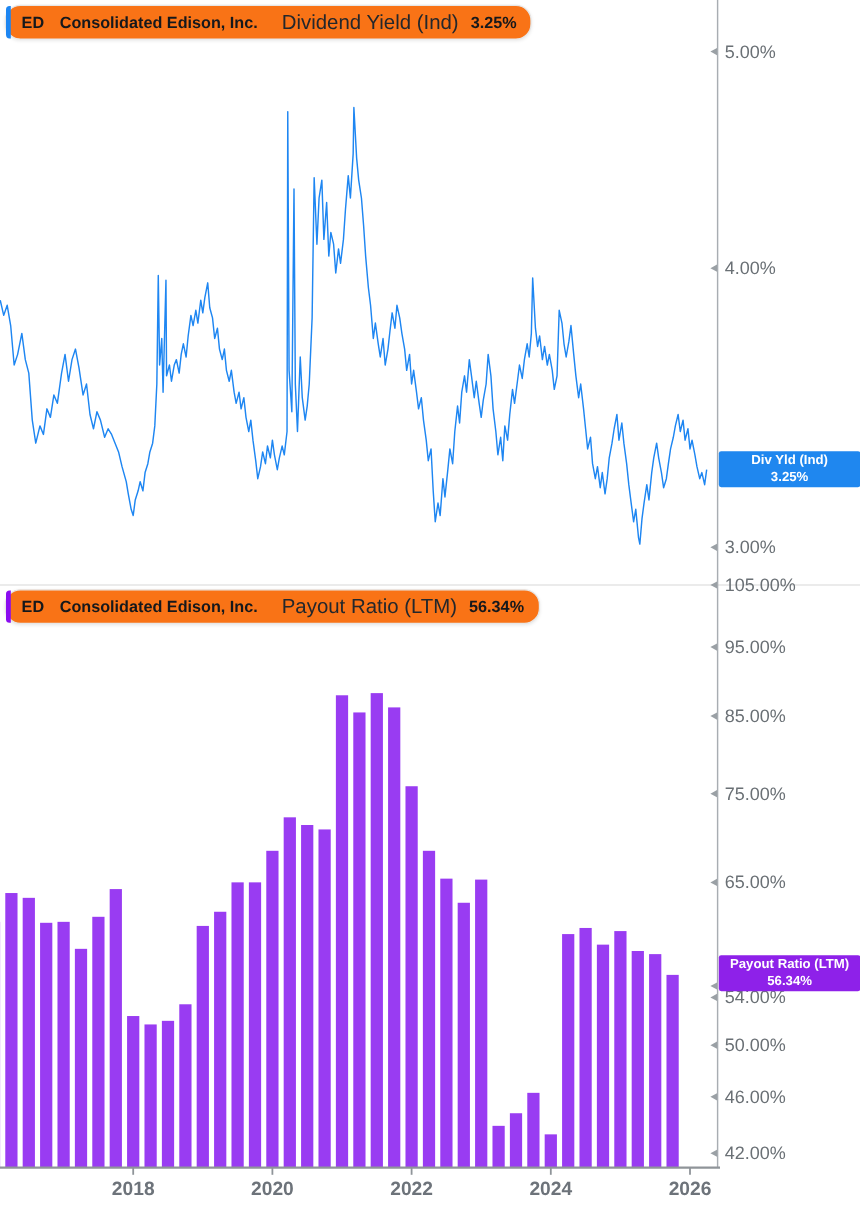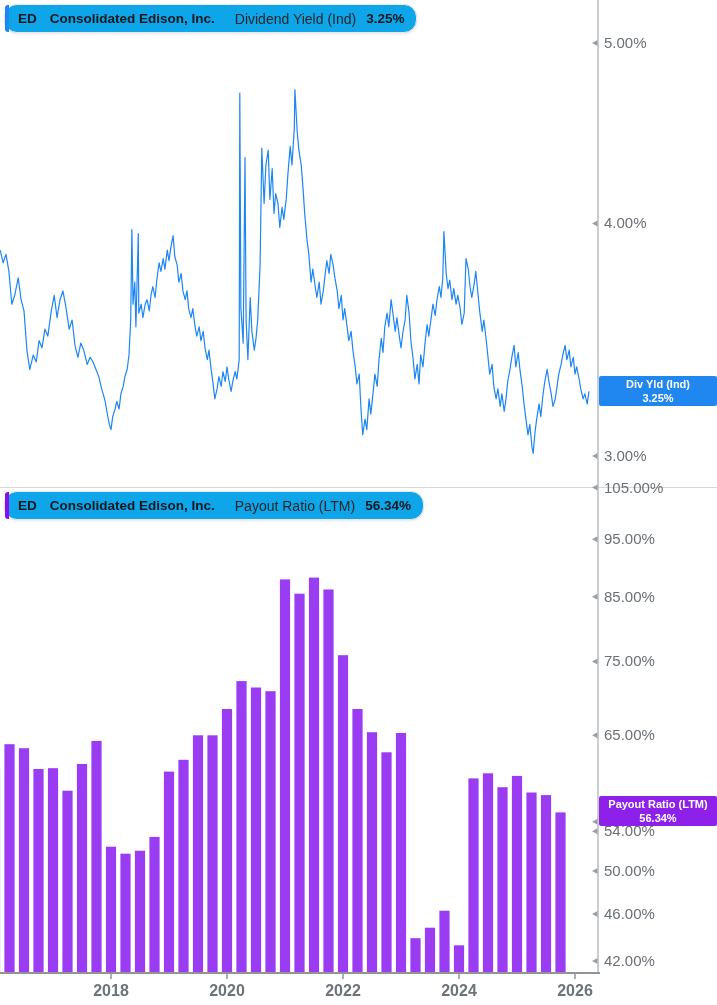--- a/index.html
+++ b/index.html
@@ -1,25 +1,25 @@
 <!DOCTYPE html>
 <html><head>
 <meta charset="utf-8">
 <style>
   html,body{margin:0;padding:0;background:#fff;}
   .stage{position:relative;width:717px;height:1005px;background:#fff;overflow:hidden;
          font-family:"Liberation Sans",sans-serif;}
   #chart-svg{position:absolute;left:0;top:0;}
   .chip{position:absolute;left:4px;display:inline-flex;align-items:center;height:27px;
-        background:#0ea5e9;border:1px solid #e7e7e7;border-radius:13px;
+        background:#f97316;border:1px solid #e7e7e7;border-radius:13px;
         box-shadow:0 1px 3px rgba(0,0,0,.10);padding:0 12px 0 0;z-index:2;white-space:nowrap;}
   .chip .accent{width:4px;height:27px;border-radius:3px 0 0 3px;margin-right:9px;}
   .chip .ticker{font-weight:bold;font-size:13.5px;color:#15181c;margin-right:13px;}
   .chip .company{font-weight:bold;font-size:13.5px;color:#15181c;margin-right:20px;}
-  .chip .metric{font-size:14px;color:#23272c;margin-right:10px;}
+  .chip .metric{font-size:17px;color:#23272c;margin-right:10px;}
   .chip .value{font-weight:bold;font-size:13.5px;color:#15181c;}
   .badge{position:absolute;left:599px;width:118px;height:30px;z-index:3;border-radius:2px;
          display:flex;flex-direction:column;align-items:center;justify-content:center;
          color:#fff;font-size:11px;font-weight:bold;line-height:1.3;text-align:center;}
 </style>
 </head>
 <body>
 
 <div class="stage">
   <svg id="chart-svg" width="717" height="1005">

